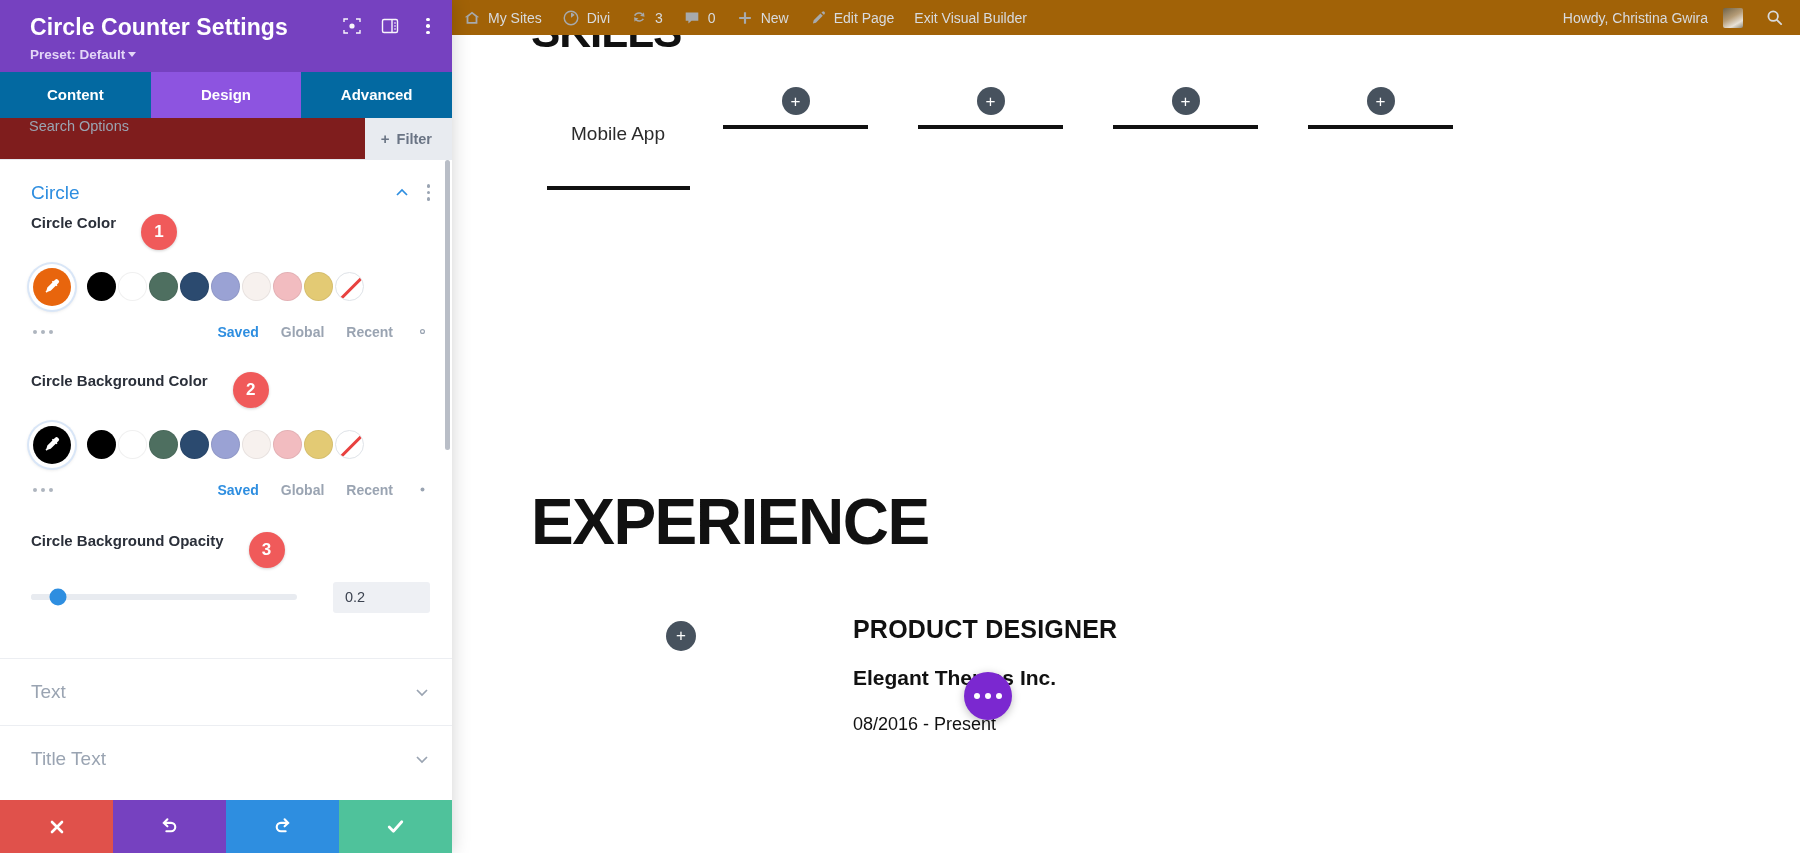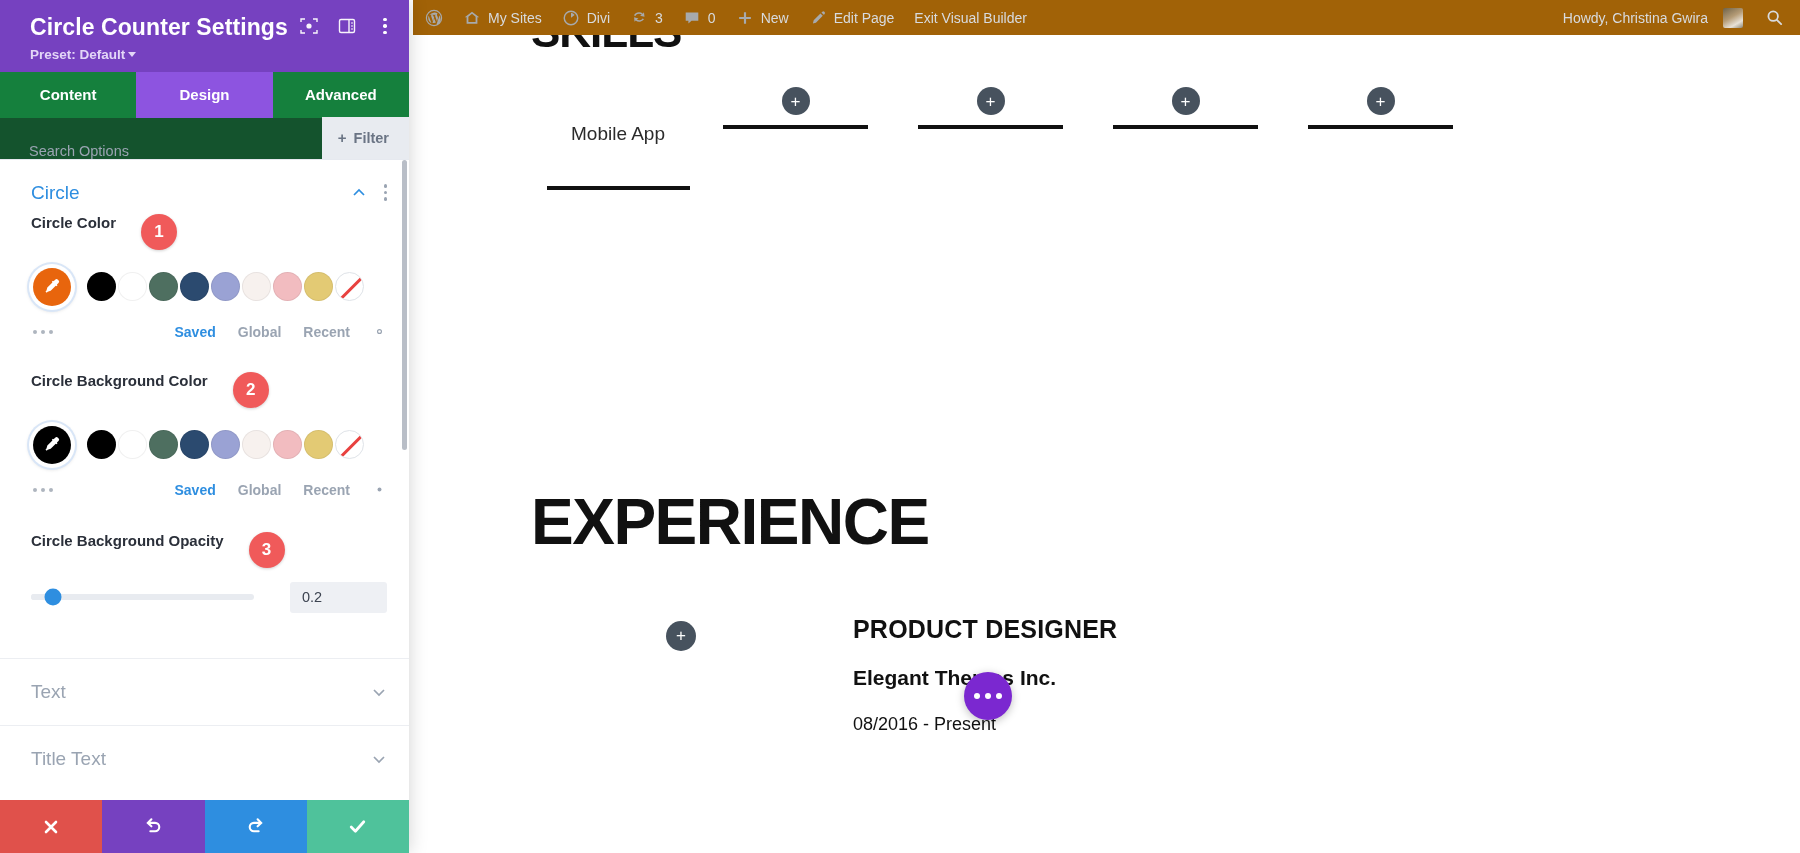--- a/index.html
+++ b/index.html
@@ -7,21 +7,21 @@
     width: 1800px; height: 853px;
     overflow: hidden;
     font-family: "Liberation Sans", sans-serif;
     background: #fff;
   }
   .screen { position: relative; width: 1800px; height: 853px; }
 
   
   .settings-panel {
     position: absolute; left: 0; top: 0;
-    width: 409px; height: 853px;
+    width: 452px; height: 853px;
     background: #fff;
     display: flex; flex-direction: column;
     z-index: 40;
     box-shadow: 0 0 18px rgba(0,0,0,.18);
   }
   .panel-header {
     background: #7641c0;
     padding: 14px 18px 10px 30px;
     position: relative;
     flex: 0 0 auto;
@@ -44,31 +44,31 @@
     display: flex; align-items: center; gap: 18px;
   }
   .hicon { width: 20px; height: 20px; opacity: .95; cursor: pointer; display:block; }
   .kebab {
     width: 20px; height: 20px; display: flex; flex-direction: column;
     align-items: center; justify-content: center; gap: 3px; cursor: pointer;
   }
   .kebab i { width: 3.5px; height: 3.5px; border-radius: 50%; background: #fff; display:block;}
 
   .panel-tabs {
-    display: flex; background: #15803d; flex: 0 0 auto;
+    display: flex; background: #0369a1; flex: 0 0 auto;
   }
   .panel-tab {
     flex: 1; text-align: center; padding: 14px 0 15px;
     color: #fff; font-size: 15px; font-weight: 600; cursor: pointer;
   }
   .panel-tab.active { background: #8d54e0; }
 
   .search-bar {
-    display: flex; align-items: flex-end;
-    background: #14532d; border-bottom: 1px solid #e6e9ef;
+    display: flex; align-items: flex-start;
+    background: #7f1d1d; border-bottom: 1px solid #e6e9ef;
     height: 42px; flex: 0 0 auto; position: relative;
   }
   .search-input {
     flex: 1; border: 0; background: transparent; outline: none;
     font-size: 14.5px; color: #9aa4b2; padding-left: 29px;
     font-family: inherit;
   }
   .search-input::placeholder { color: #9aa4b2; }
   .filter-btn {
     display: flex; align-items: center; gap: 7px;

